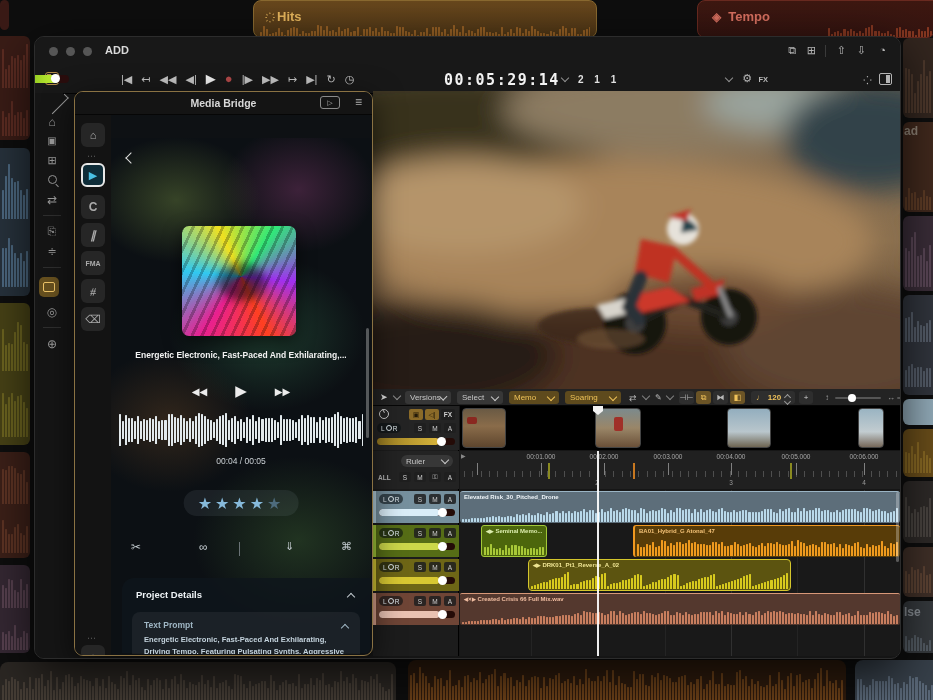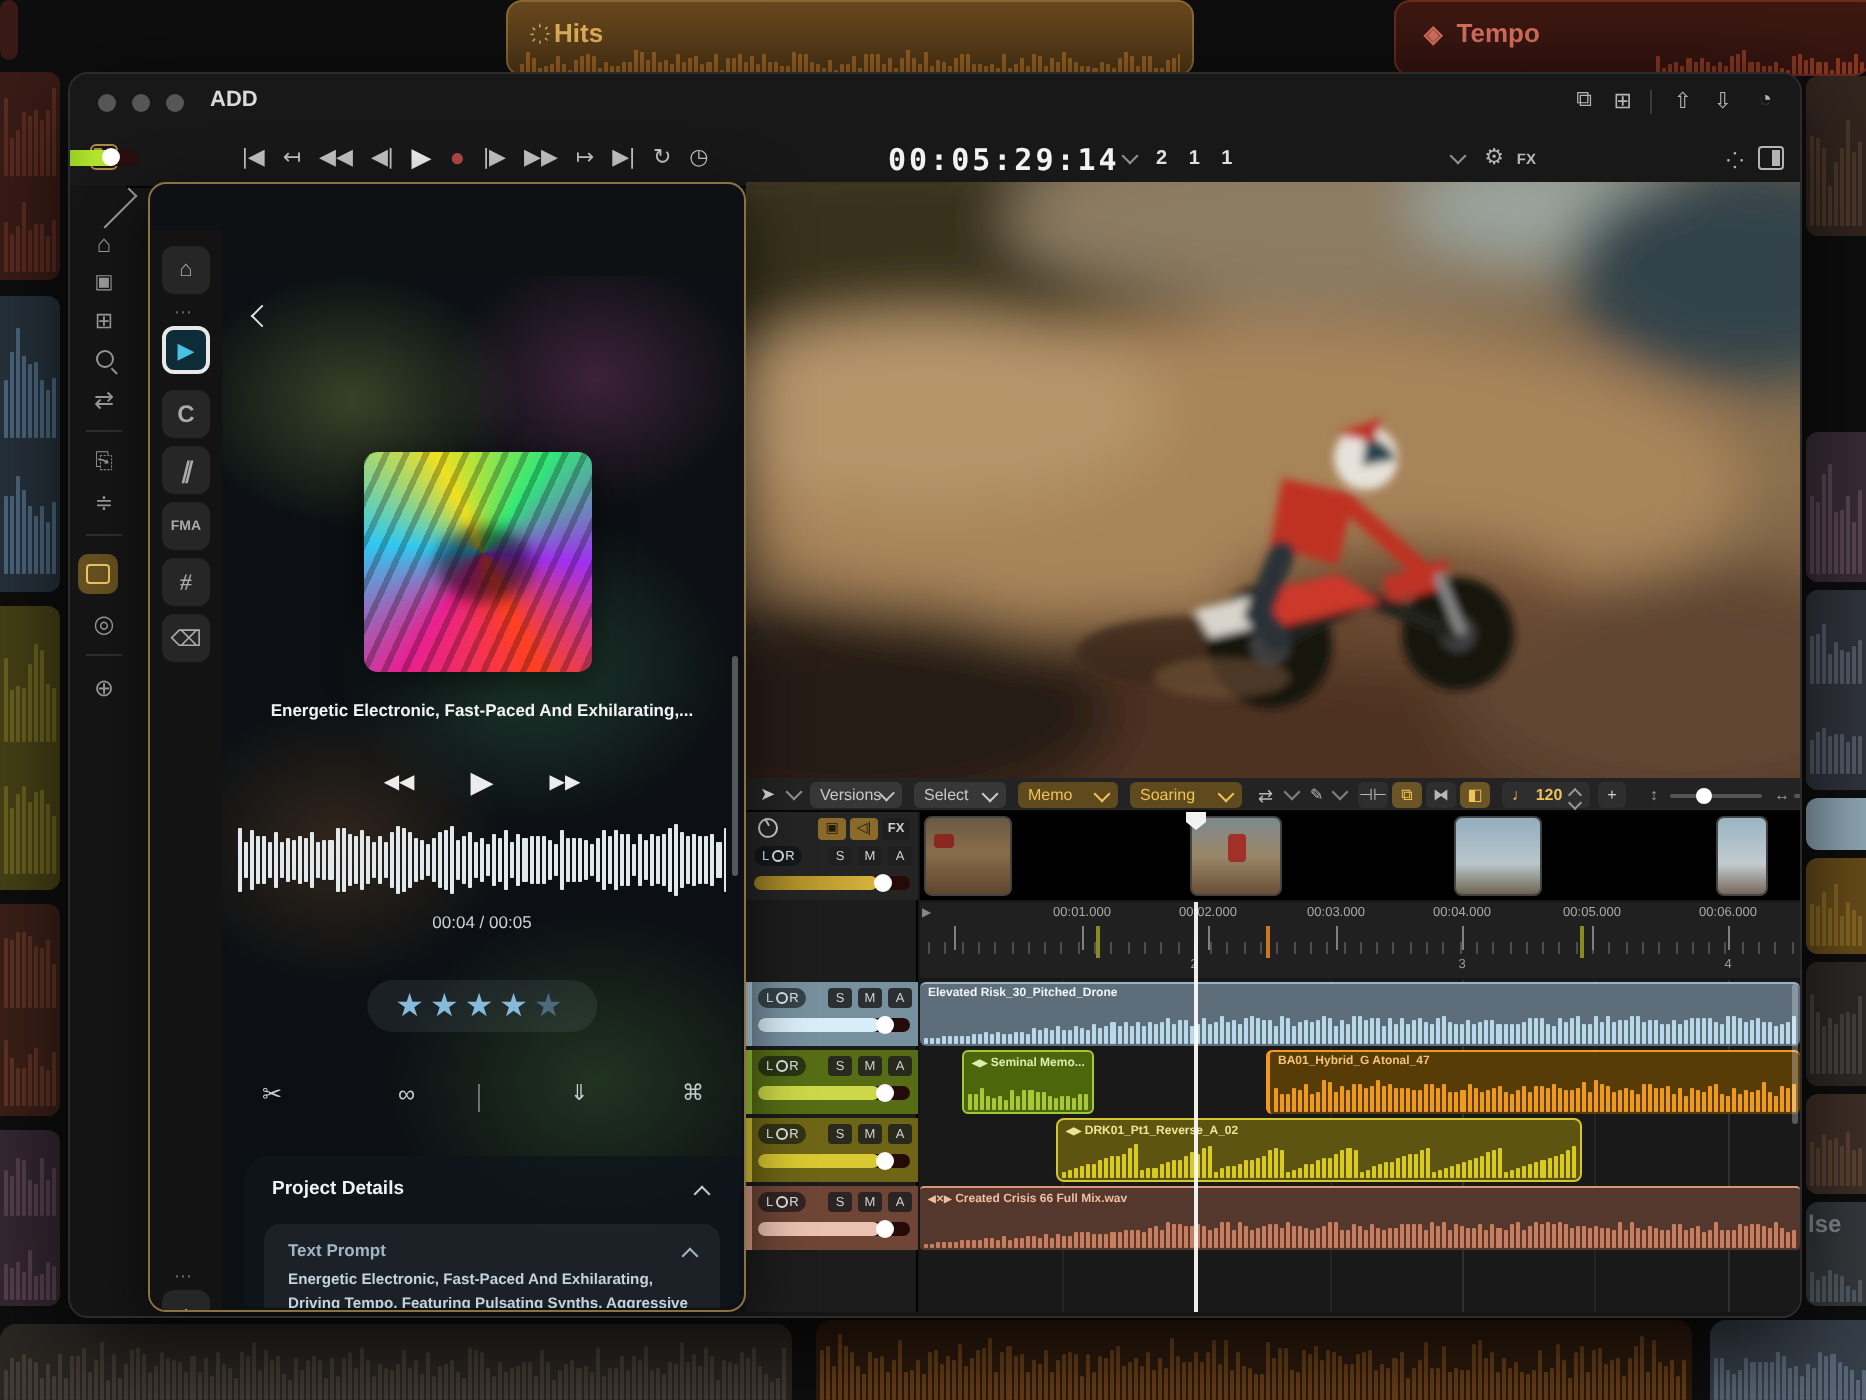--- a/index.html
+++ b/index.html
@@ -376,20 +376,34 @@
     <div class="wv" style="height:90%;color:#4e392c;margin:3px 2px;">
         <i style="height:62.6%"></i>
         <i style="height:61.1%"></i>
         <i style="height:53.8%"></i>
         <i style="height:28.3%"></i>
         <i style="height:44.5%"></i>
         <i style="height:53.8%"></i>
         <i style="height:73.3%"></i>
         <i style="height:51.7%"></i>
         <i style="height:58.4%"></i>
+      </div>
+  </div>
+  <div class="bgcard" style="left:903px;top:122px;width:30px;height:90px;background:#41291d;border-radius:6px 0 0 6px;">
+    <span class="abs" style="left:1px;top:2px;font-size:12px;font-weight:bold;color:#8f8376;">ad</span>
+    <div class="wv abs" style="left:2px;right:2px;bottom:2px;height:40%;color:#5e3c26;">
+        <i style="height:35.4%"></i>
+        <i style="height:62.5%"></i>
+        <i style="height:47.1%"></i>
+        <i style="height:51.3%"></i>
+        <i style="height:34.5%"></i>
+        <i style="height:36.0%"></i>
+        <i style="height:56.5%"></i>
+        <i style="height:39.9%"></i>
+        <i style="height:35.3%"></i>
       </div>
   </div>
   <div class="bgcard" style="left:903px;top:216px;width:30px;height:75px;background:#3a2d38;border-radius:6px 0 0 6px;">
     <div class="wv" style="height:90%;color:#5b4757;margin:3px 2px;">
         <i style="height:56.5%"></i>
         <i style="height:52.1%"></i>
         <i style="height:72.9%"></i>
         <i style="height:80.4%"></i>
         <i style="height:45.2%"></i>
         <i style="height:46.9%"></i>
@@ -972,20 +986,34 @@
             <span class="smab">S</span>
             <span class="smab">M</span>
             <span class="smab">A</span>
           </div>
           <div class="vslid" style="position:absolute;left:4px;right:4px;top:32px;">
               <span class="f" style="background:linear-gradient(90deg,#9a7d22,#d8b53c);"></span>
               <span class="k"></span>
             </div>
         </div>
 
+        <div class="thdr" style="top:45px;height:38px;background:#232323;">
+          <div class="pill" style="left:28px;top:4px;width:52px;height:12px;border-radius:6px;">
+              <span>Ruler</span>
+              <span class="chv d"></span>
+            </div>
+          <div class="row" style="position:absolute;left:5px;top:21px;right:3px;">
+            <span style="font-size:6.5px;color:#bbb;font-weight:bold;">ALL</span>
+            <span style="flex:1;"></span>
+            <span class="smab">S</span>
+            <span class="smab">M</span>
+            <span class="smab">⚿</span>
+            <span class="smab">A</span>
+          </div>
+        </div>
 
         <div class="thdr" style="top:85px;height:32px;background:#76909e;">
           <span class="strip" style="background:#b6d2e0;"></span>
           <div class="row" style="position:absolute;left:6px;top:3px;right:3px;">
             <span class="panp">
                 <span>L</span>
                 <span class="kn"></span>
                 <span>R</span>
               </span>
             <span style="flex:1;"></span>
@@ -1664,20 +1692,25 @@
         </div>
 
         <span class="playhead-line" style="left:137px;top:0;height:166px;"></span>
         <span class="abs" style="right:1px;top:2px;width:3px;height:70px;background:rgba(255,255,255,.28);border-radius:2px;"></span>
       </div>
       <span class="playhead-line" style="left:224px;top:45px;height:39px;"></span>
     </div>
 
     <div class="mpanel">
 
+      <div class="abs" style="left:0;top:0;right:0;height:22px;background:#141414;border-bottom:1px solid #060606;">
+        <span class="abs" style="left:0;right:0;top:5px;text-align:center;font-size:10.5px;font-weight:bold;color:#d8d8d8;">Media Bridge</span>
+        <span class="abs" style="right:32px;top:4px;width:20px;height:13px;border:1.2px solid #8a8a8a;border-radius:3px;box-sizing:border-box;color:#b8b8b8;font-size:7px;text-align:center;line-height:11px;">▷</span>
+        <span class="abs" style="right:10px;top:3px;color:#b0b0b0;font-size:12px;">≡</span>
+      </div>
 
       <div class="abs" style="left:0;top:23px;width:36px;bottom:0;background:#131313;">
         <div class="mbtn" style="position:absolute;left:6px;top:8px;">⌂</div>
         <span class="abs" style="left:12px;top:36px;color:#666;font-size:9px;letter-spacing:1px;">⋯</span>
         <div class="mbtn" style="position:absolute;left:6px;top:48px;background:#0e2c38;border:2px solid #e8e8e8;box-sizing:border-box;color:#49c0e4;">▶</div>
         <div class="mbtn" style="position:absolute;left:6px;top:80px;font-weight:bold;font-size:12px;">C</div>
         <div class="mbtn" style="position:absolute;left:6px;top:108px;font-weight:bold;font-style:italic;">∥</div>
         <div class="mbtn" style="position:absolute;left:6px;top:136px;font-size:7px;font-weight:bold;">FMA</div>
         <div class="mbtn" style="position:absolute;left:6px;top:164px;">⧣</div>
         <div class="mbtn" style="position:absolute;left:6px;top:192px;">⌫</div>

